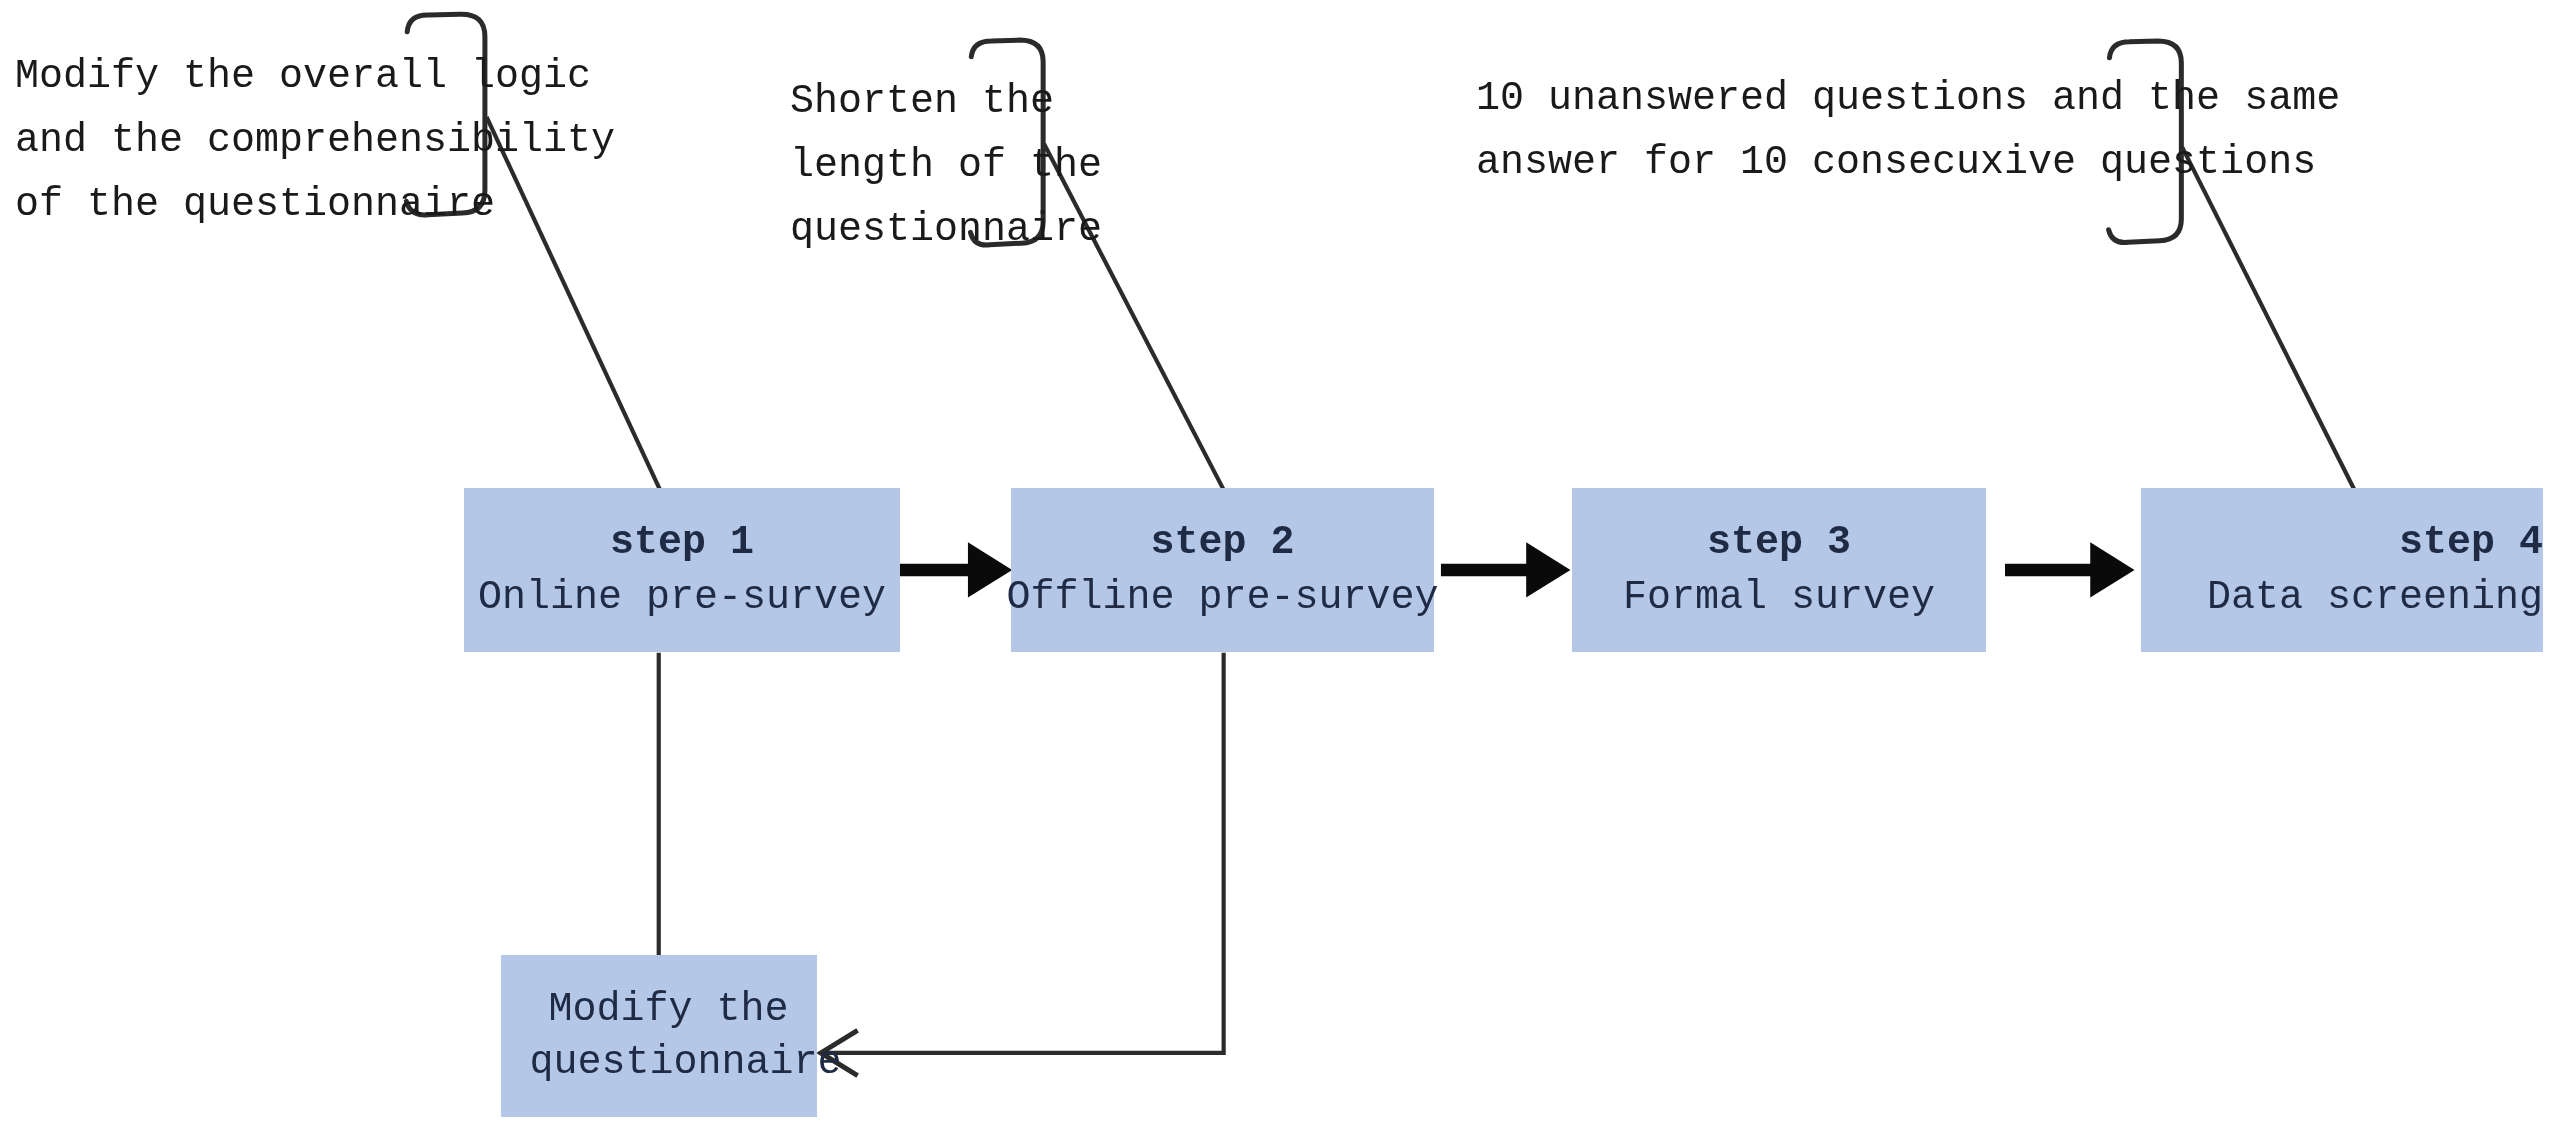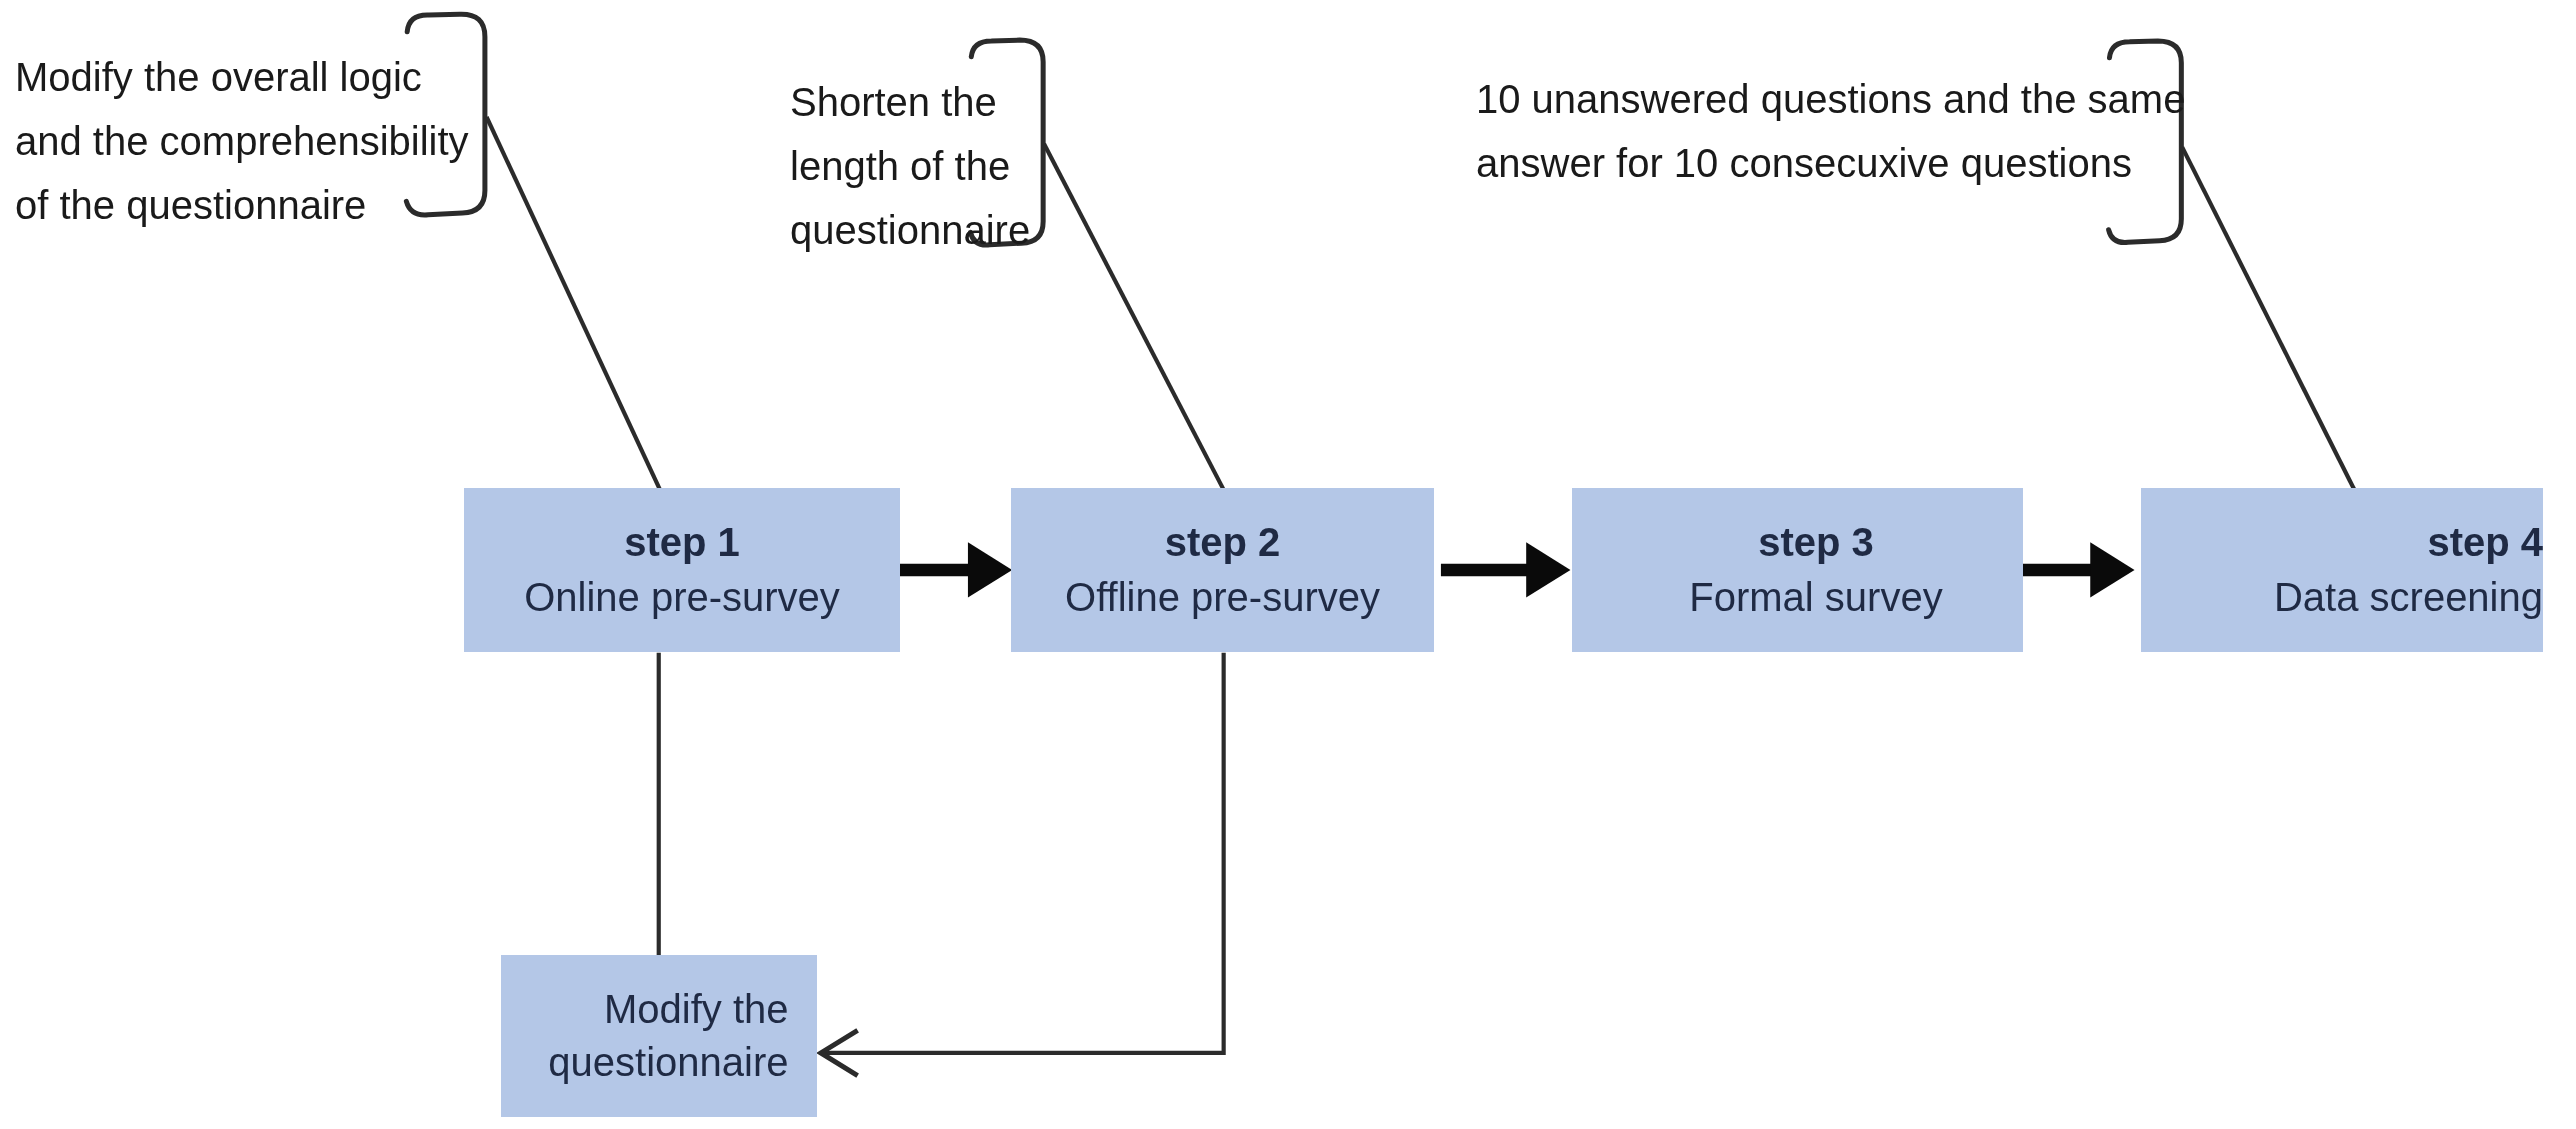--- a/index.html
+++ b/index.html
@@ -1,21 +1,21 @@
 <!DOCTYPE html>
 <html style="font-size:13.4px"><head>
 <meta charset="utf-8">
 <style>
   html, body { margin: 0; padding: 0; background: #ffffff; }
   #canvas {
     position: relative;
     width: 2576px;
     height: 1129px;
     background: #ffffff;
-    font-family: Liberation Sans, sans-serif;
+    font-family: Liberation Mono, monospace;
     color: #1a1a1a;
     overflow: hidden;
   }
   #lines-layer {
     position: absolute;
     inset: 0;
     width: 2576px;
     height: 1129px;
   }
   .step-box {
@@ -64,21 +64,21 @@
     font-size: 40px;
     line-height: 64px;
     color: #1a1a1a;
   }
   .annotation .ann-line { white-space: nowrap; }
   #annotation-1 { left: 15px;   top: 45px;  }
   #annotation-2 { left: 790px;  top: 70px;  }
   #annotation-3 { left: 1476px; top: 67px;  }
   #step-1 { left: 438px;  width: 436px; margin-left: 26px; }
   #step-2 { left: 1011px; width: 423px; }
-  #step-3 { left: 1572px; width: 414px; padding-left: 37px; }
+  #step-3 { left: 1572px; width: 414px; }
   #step-4 { left: 2141px; width: 402px; align-items: flex-end; }
 </style>
 </head>
 <body>
 
 <div id="canvas">
 
   <svg id="lines-layer" viewBox="0 0 3082 1351" xmlns="http://www.w3.org/2000/svg" fill="none">
 
     <path d="M 487 38 Q 489 17 513 18 L 550 17 Q 580 16 580 44 L 580 228 Q 580 254 553 255 L 512 257 Q 491 259 486 241" stroke="#2b2b2b" stroke-width="6" stroke-linecap="round"></path>

